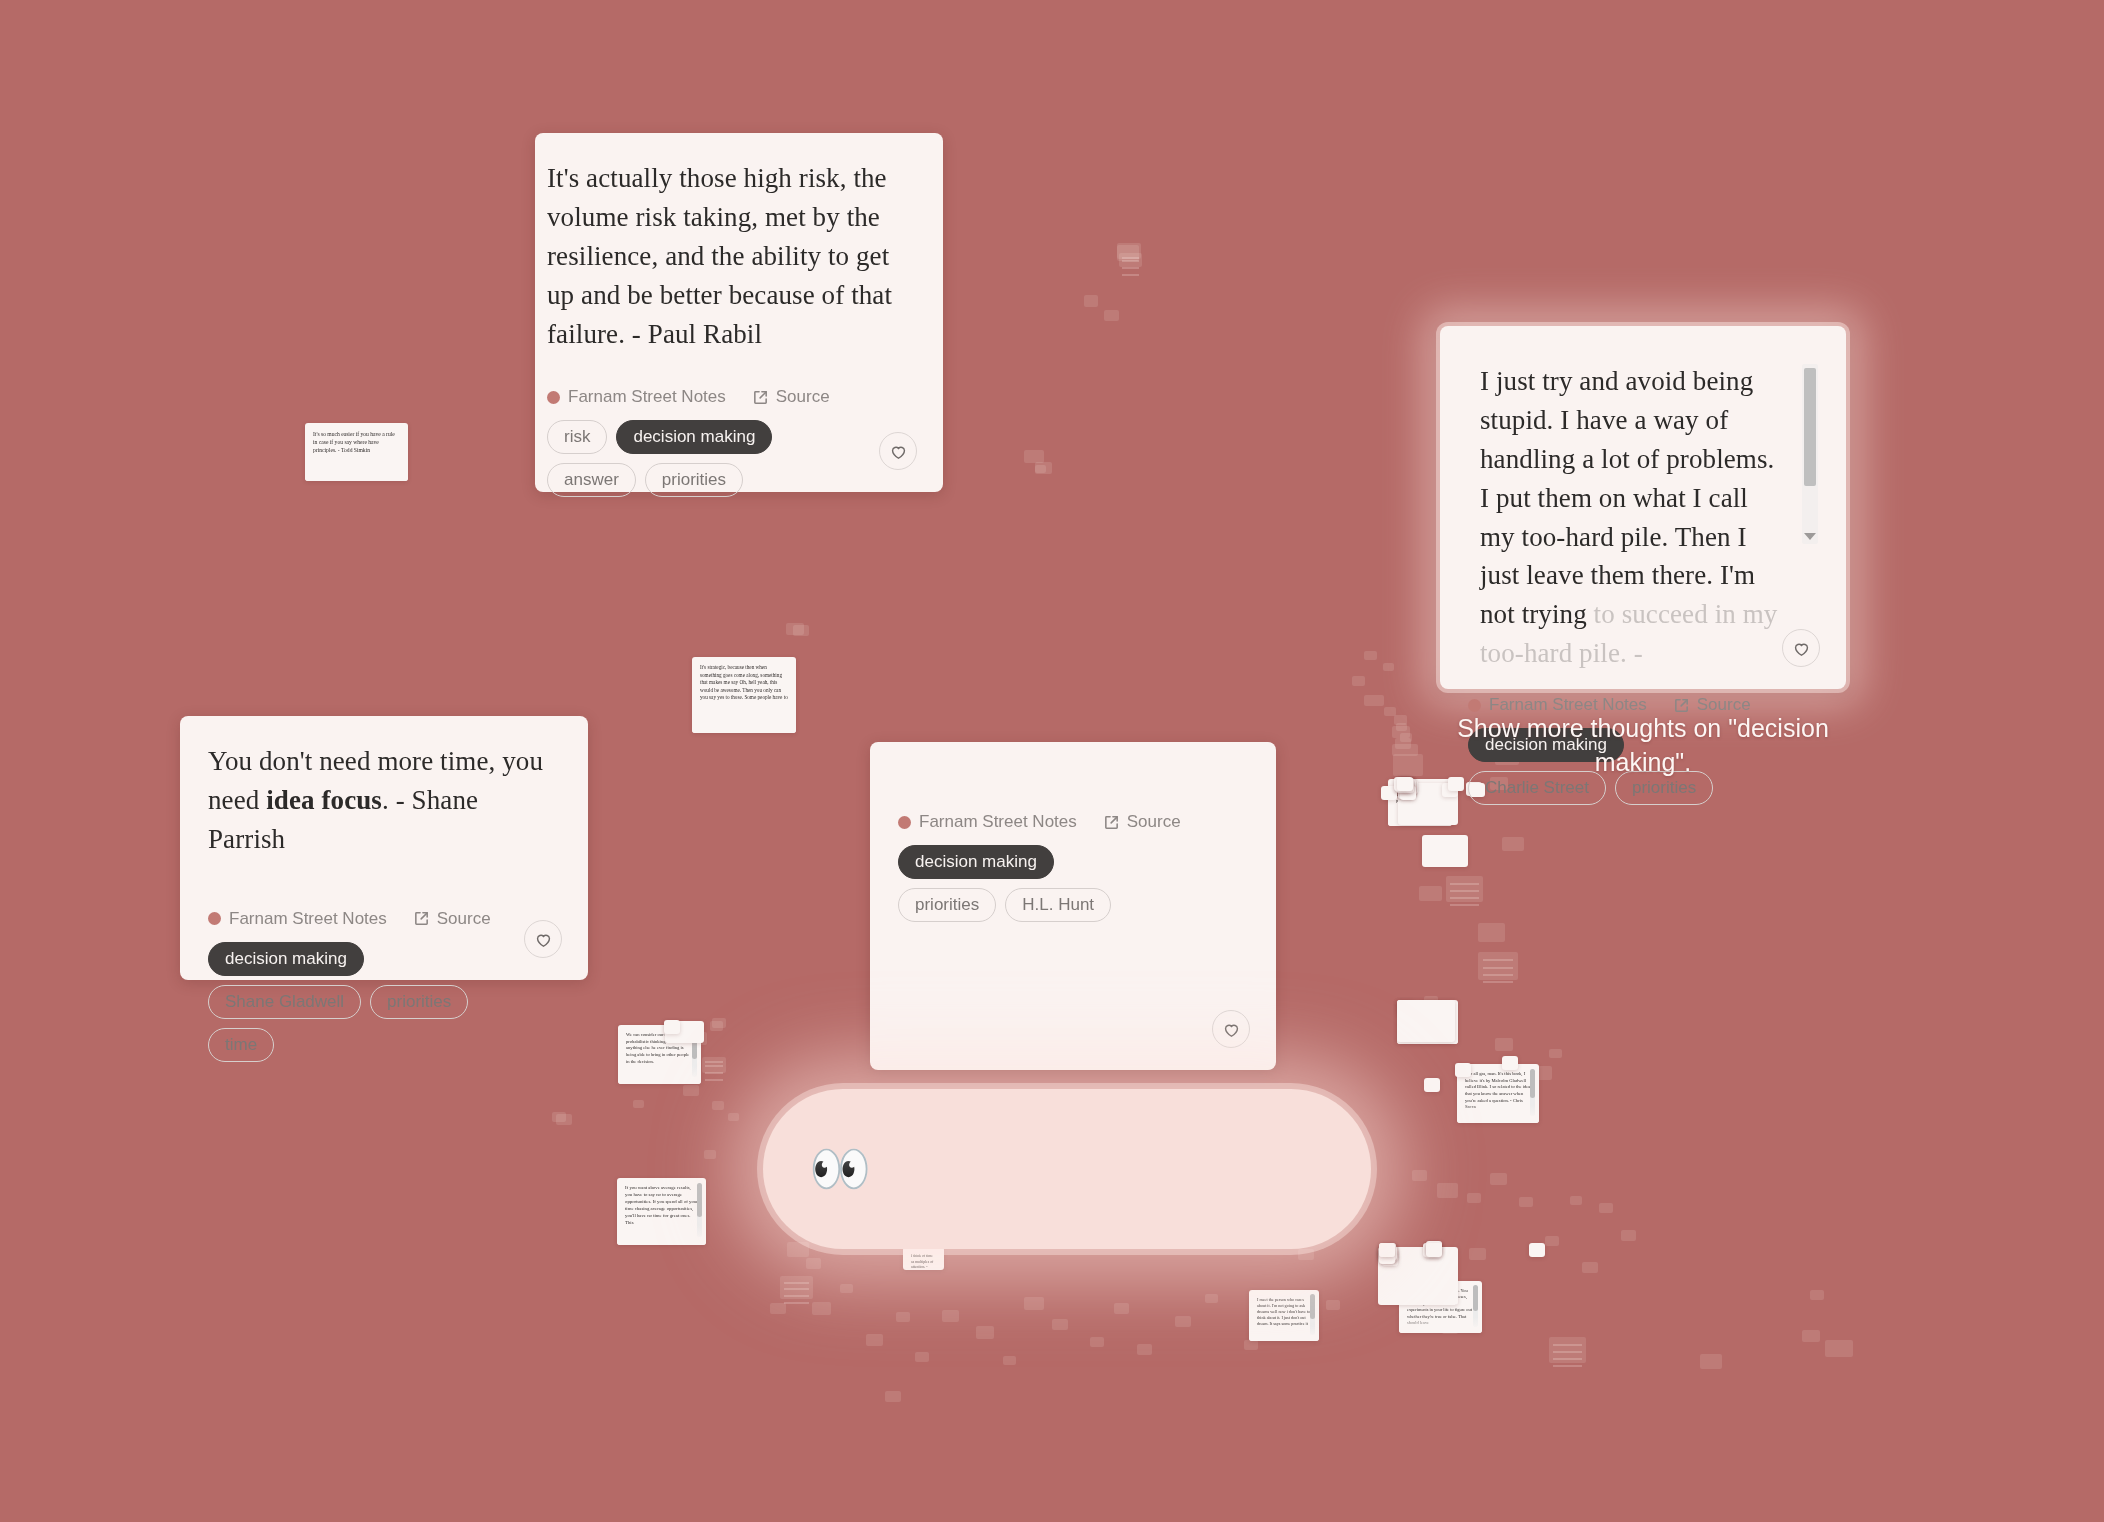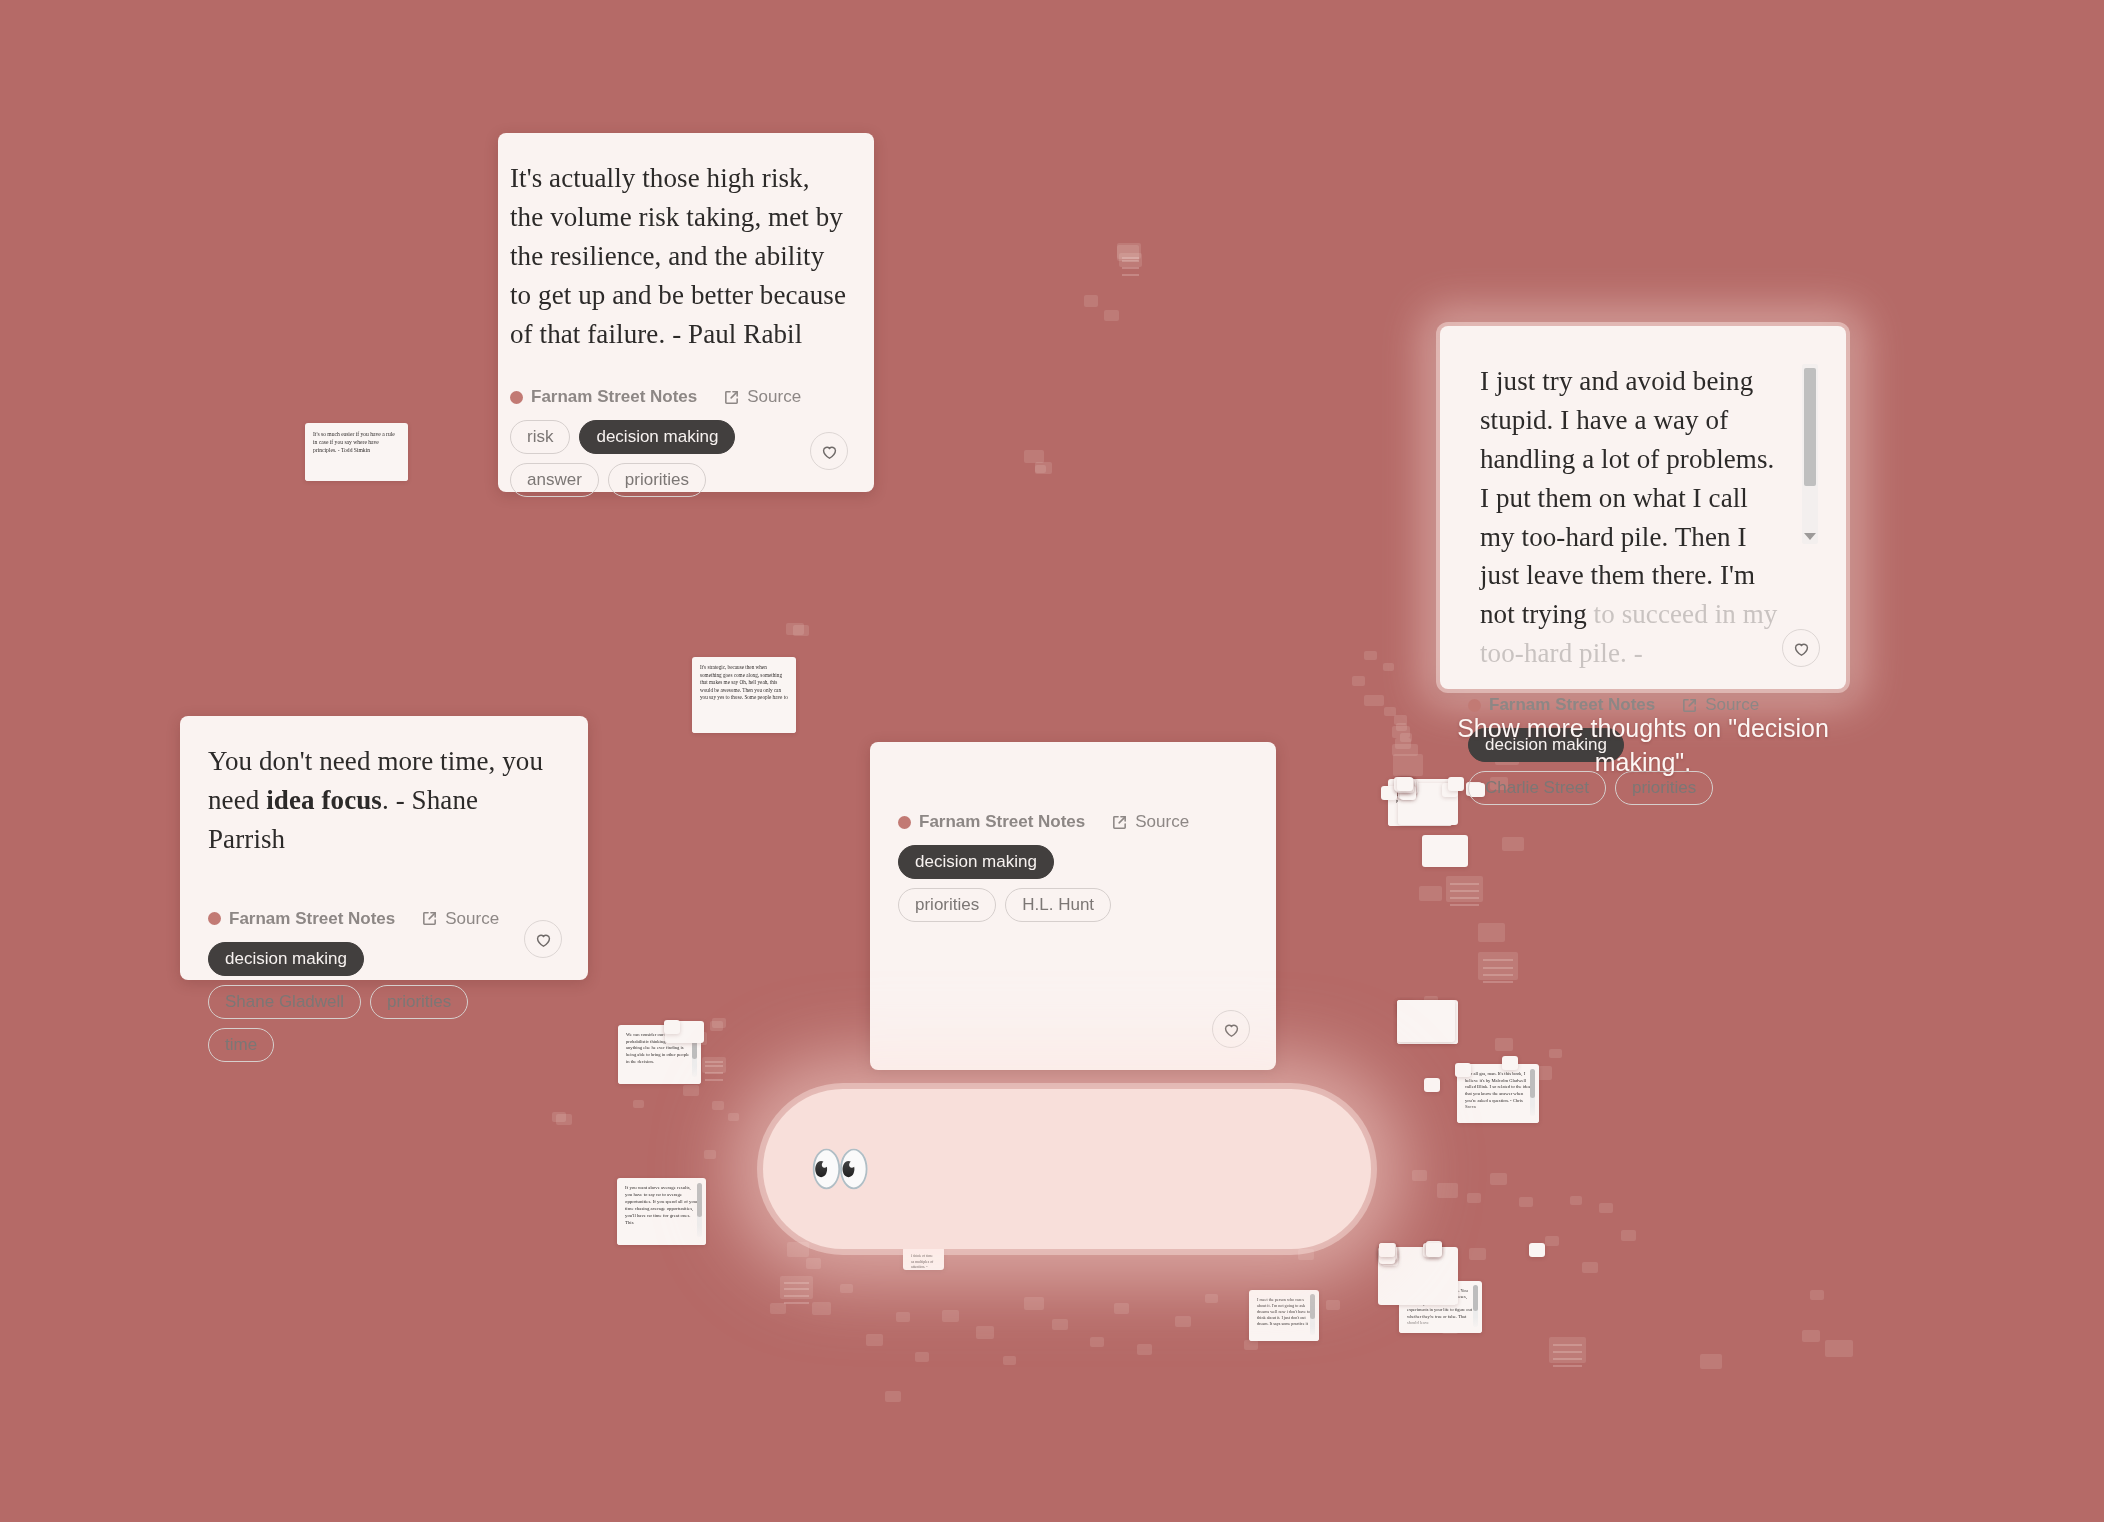--- a/index.html
+++ b/index.html
@@ -145,21 +145,20 @@
     align-items: center;
     gap: 26px;
     margin-top: 34px;
   }
   .source-group {
     display: flex;
     align-items: center;
     gap: 8px;
     color: #8d8785;
     font-size: 17px;
-    font-weight: bold;
   }
   .dot {
     width: 13px; height: 13px;
     border-radius: 50%;
     background: #c27a74;
     display: inline-block;
     flex: none;
   }
   .link-group {
     display: flex;
@@ -536,21 +535,21 @@
   <div class="mini-card" style="left:1469px;top:783px;width:0;height:0;"></div>
 
   <div class="mini-card" style="left:1397px;top:1000px;width:58px;height:42px;"></div>
 
   <div class="mini-card" style="left:1424px;top:1078px;width:0;height:0;"></div>
 
   <div class="mini-card" style="left:1455px;top:1063px;width:0;height:0;"></div>
 
   <div class="mini-card" style="left:1379px;top:1243px;width:0;height:0;"></div>
 
-  <div class="card" style="left:498px;top:133px;width:376px;height:359px;padding-left:12px;">
+  <div class="card" style="left:535px;top:133px;width:408px;height:359px;padding-left:12px;">
     <p class="quote">It's actually those high risk, the volume risk taking, met by the resilience, and the ability to get up and be better because of that failure. - Paul Rabil</p>
     <div class="meta-row">
       <span class="source-group">
         <span class="dot"></span>
         <span>Farnam Street Notes</span>
       </span>
       <a class="link-group" href="#" style="text-decoration:none;">
         <span>
           <svg class="ext-icon" viewBox="0 0 24 24" fill="none" stroke="#8d8785" stroke-width="2.2" stroke-linecap="round" stroke-linejoin="round">
             <path d="M10 4H5a1 1 0 0 0-1 1v14a1 1 0 0 0 1 1h14a1 1 0 0 0 1-1v-5"></path>

